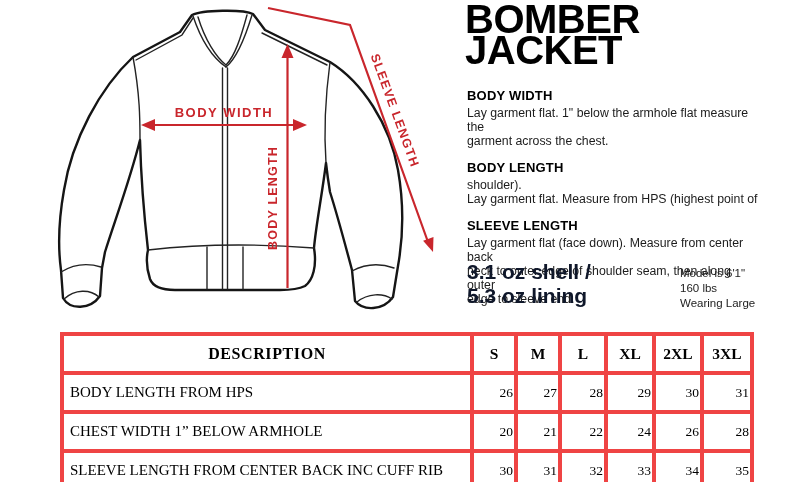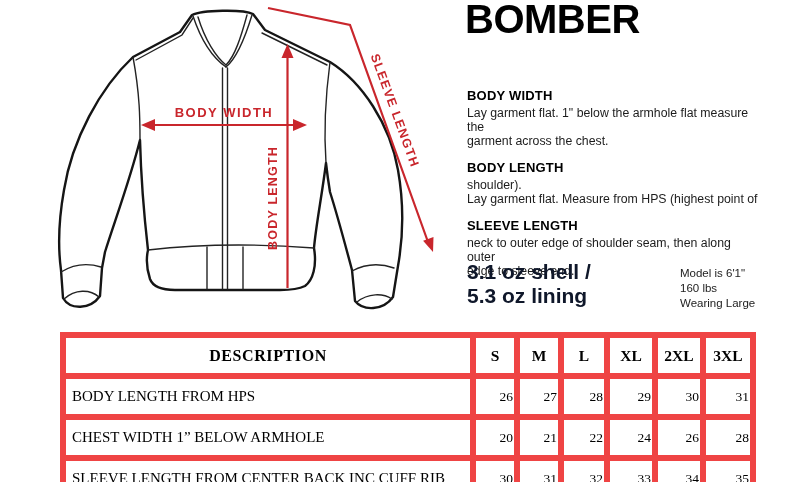--- a/index.html
+++ b/index.html
@@ -28,21 +28,21 @@
     position:absolute;left:680px;top:266px;width:110px;
     font-size:11.5px;line-height:15px;color:#222;
   }
   
   table.size-table{
     position:absolute;left:60px;top:332px;width:690px;
     border-collapse:collapse;table-layout:fixed;
     font-family:"Liberation Serif",serif;color:#000;background:#fff;
   }
   table.size-table th, table.size-table td{
-    border:6px solid #ef4444;height:33px;vertical-align:middle;
+    border:4px solid #ef4444;height:33px;vertical-align:middle;
     overflow:hidden;white-space:nowrap;
   }
   th.desc-h{font-size:16px;font-weight:bold;text-align:center;letter-spacing:0.6px;}
   th.size-h{font-size:15.5px;font-weight:bold;text-align:center;}
   td.desc-c{font-size:15px;padding-left:6px;text-align:left;}
   td.size-c{font-size:13.5px;padding-left:20px;text-align:right;margin-left:19px;}
   tr.thick td{border-bottom-width:2px;}
   
   .red-label{fill:#c9262c;font-family:"Liberation Sans",sans-serif;font-weight:bold;}
 </style>
@@ -121,35 +121,37 @@
 
     <g>
       <path d="M 268 8 L 350 25 L 428 242" fill="none" stroke="#c9262c" stroke-width="2.2"></path>
       <polygon points="433,252 433.5,236.9 423.1,240.7" fill="#c9262c"></polygon>
       <text class="red-label" x="391" y="112" font-size="12.5" letter-spacing="1.2" text-anchor="middle" transform="rotate(70 391 112)">SLEEVE LENGTH</text>
     </g>
   </svg>
 
   <div class="title">
     <div>BOMBER</div>
+    <div>JACKET</div>
   </div>
 
   <div class="sections">
     <div class="section">
       <h3>BODY WIDTH</h3>
       <div class="line">Lay garment flat. 1" below the armhole flat measure the</div>
       <div class="line">garment across the chest.</div>
     </div>
     <div class="section">
       <h3>BODY LENGTH</h3>
       <div class="line">shoulder).</div>
       <div class="line">Lay garment flat. Measure from HPS (highest point of</div>
     </div>
     <div class="section">
       <h3>SLEEVE LENGTH</h3>
+      <div class="line">Lay garment flat (face down). Measure from center back</div>
       <div class="line">neck to outer edge of shoulder seam, then along outer</div>
       <div class="line">edge to sleeve end.</div>
     </div>
   </div>
 
   <div class="fabric">
     <div>3.1 oz shell /</div>
     <div>5.3 oz lining</div>
   </div>
 

